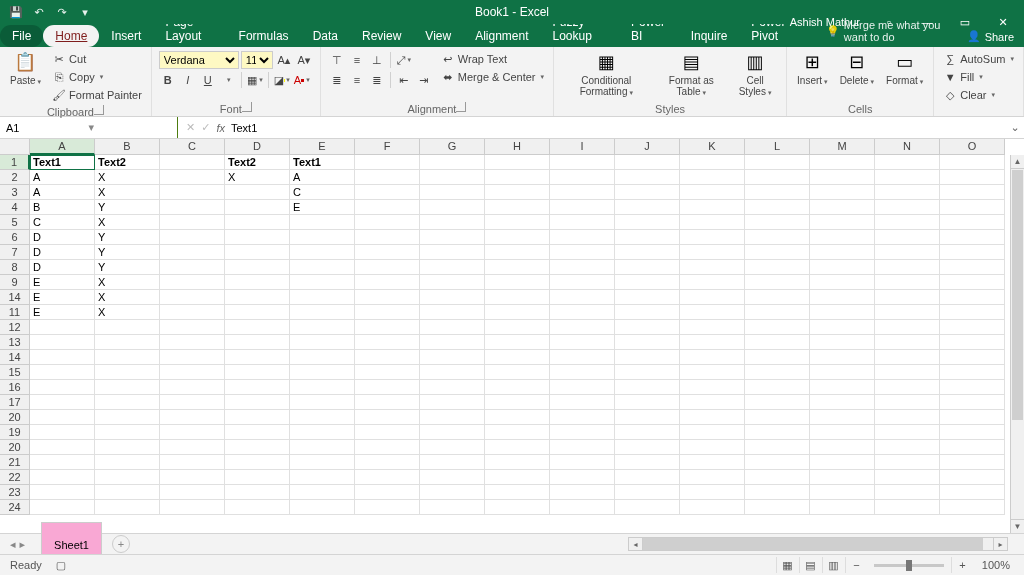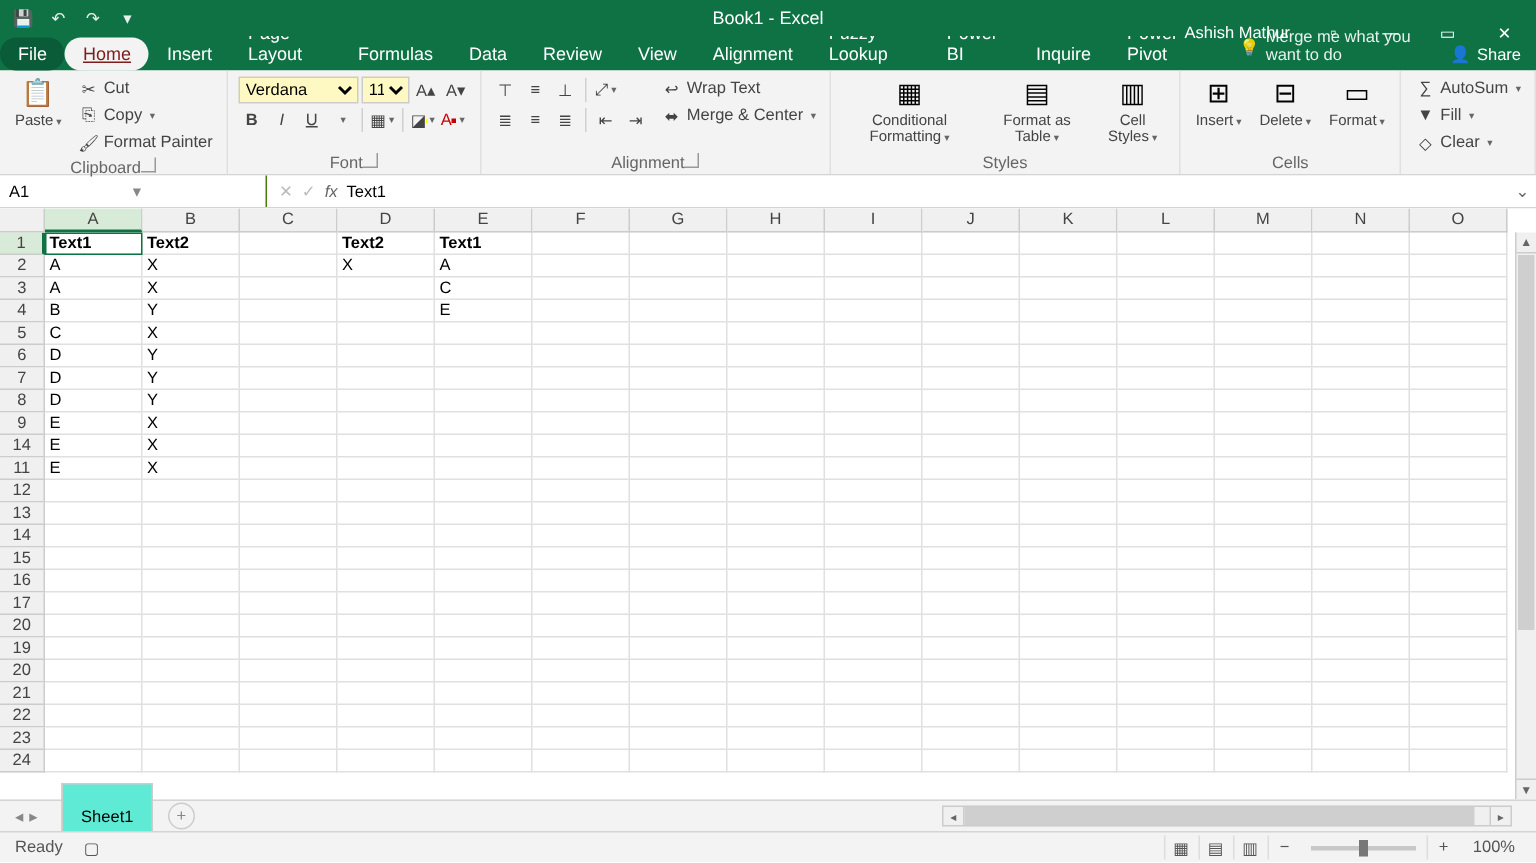--- a/index.html
+++ b/index.html
@@ -59,21 +59,21 @@
 .rowheads{position:absolute;left:0;top:16px;width:30px;z-index:2;}
 .rowheads div{height:15px;background:#f0f0f0;border-right:1px solid #ccc;border-bottom:1px solid #ccc;text-align:center;font-size:11px;color:#444;line-height:14px;}
 .rowheads div.sel{background:#d8ead8;border-right:2px solid #0f7245;}
 .cells{position:absolute;left:30px;top:16px;}
 .row{display:flex;height:15px;}
 .cell{width:65px;height:15px;border-right:1px solid #e0e0e0;border-bottom:1px solid #e0e0e0;padding:0 3px;font-family:Verdana,sans-serif;font-size:11px;line-height:14px;overflow:hidden;white-space:nowrap;color:#000;}
 .cell.bold{font-weight:700;}
 .cell.active{outline:1.5px solid #0f7245; outline-offset:-1px; position:relative; z-index:1;} 
 .sheet-strip{position:absolute;bottom:21px;left:0;right:0;height:21px;background:#f3f3f3;border-top:1px solid #d4d4d4;display:flex;align-items:center;}
 .sheet-nav{display:flex;gap:4px;padding:0 10px;color:#888;}
-.sheet-tab{background:#5eead4;border:1px solid #ccc;border-bottom:none;padding:16px 12px;font-size:11px;margin-left:6px;}
+.sheet-tab{background:#f9a8d4;border:1px solid #ccc;border-bottom:none;padding:16px 12px;font-size:11px;margin-left:6px;}
 .sheet-add{width:18px;height:18px;border:1px solid #ccc;border-radius:50%;display:flex;align-items:center;justify-content:center;margin-left:10px;color:#888;}
 .hscroll{margin-left:auto;width:380px;height:14px;background:#f0f0f0;border:1px solid #ccc;margin-right:16px;position:relative;}
 .hscroll .thumb{position:absolute;left:14px;top:0;bottom:0;width:340px;background:#cfcfcf;}
 .hscroll .ar{position:absolute;top:0;bottom:0;width:14px;display:flex;align-items:center;justify-content:center;font-size:8px;color:#666;}
 .hscroll .ar.l{left:0;border-right:1px solid #ccc;} .hscroll .ar.r{right:0;border-left:1px solid #ccc;}
 
 
 .statusbar{position:absolute;bottom:0;left:0;right:0;height:21px;background:#f3f3f3;border-top:1px solid #d4d4d4;display:flex;align-items:center;font-size:11px;color:#555;}
 .statusbar .ready{padding:0 10px;}
 .statusbar .viewbtns{margin-left:auto;display:flex;align-items:center;gap:1px;padding-right:6px;}

